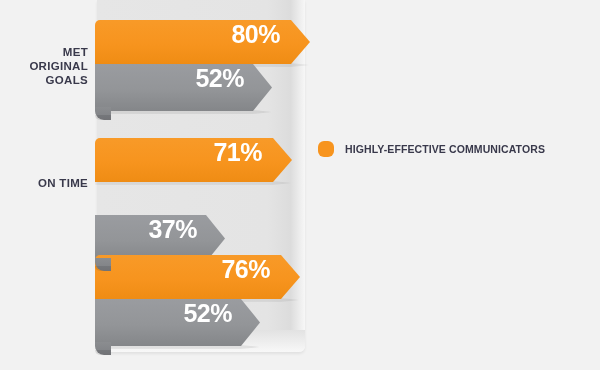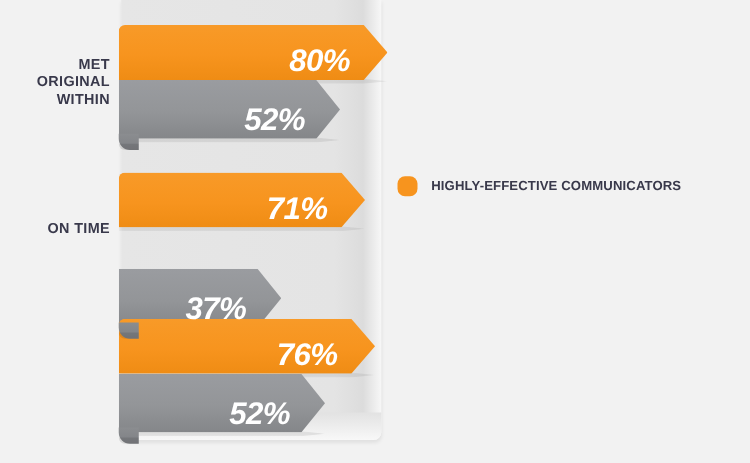--- a/index.html
+++ b/index.html
@@ -59,24 +59,23 @@
     line-height: 14px;
     letter-spacing: 0.3px;
   }
   .cat-label .ln { display: block; white-space: nowrap; }
 
   
   .bar {
     position: absolute;
     left: 95px;
     display: flex;
-    align-items: flex-end;
+    align-items: flex-start;
     justify-content: flex-end;
     box-sizing: border-box;
-    font-style: italic;
   }
   .bar .val {
     color: #ffffff;
     font-size: 25px;
     font-weight: bold;
     letter-spacing: -0.5px;
     position: relative;
     z-index: 3;
   }
 
@@ -179,21 +178,21 @@
 <div id="stage">
 
   <div class="panel"></div>
   <div class="panel-cap"></div>
 
   <div class="group" style="top:20px;">
 
     <div class="cat-label" style="top:25px;">
       <span class="ln">MET</span>
       <span class="ln">ORIGINAL</span>
-      <span class="ln">WITHIN</span>
+      <span class="ln">GOALS</span>
     </div>
 
     <div class="bar bar-top" style="width:215px;">
       <div class="shade"></div>
       <div class="shape"></div>
       <span class="val">80%</span>
     </div>
 
     <div class="bar bar-bot" style="width:177px; top:44px;">
       <div class="shade"></div>

